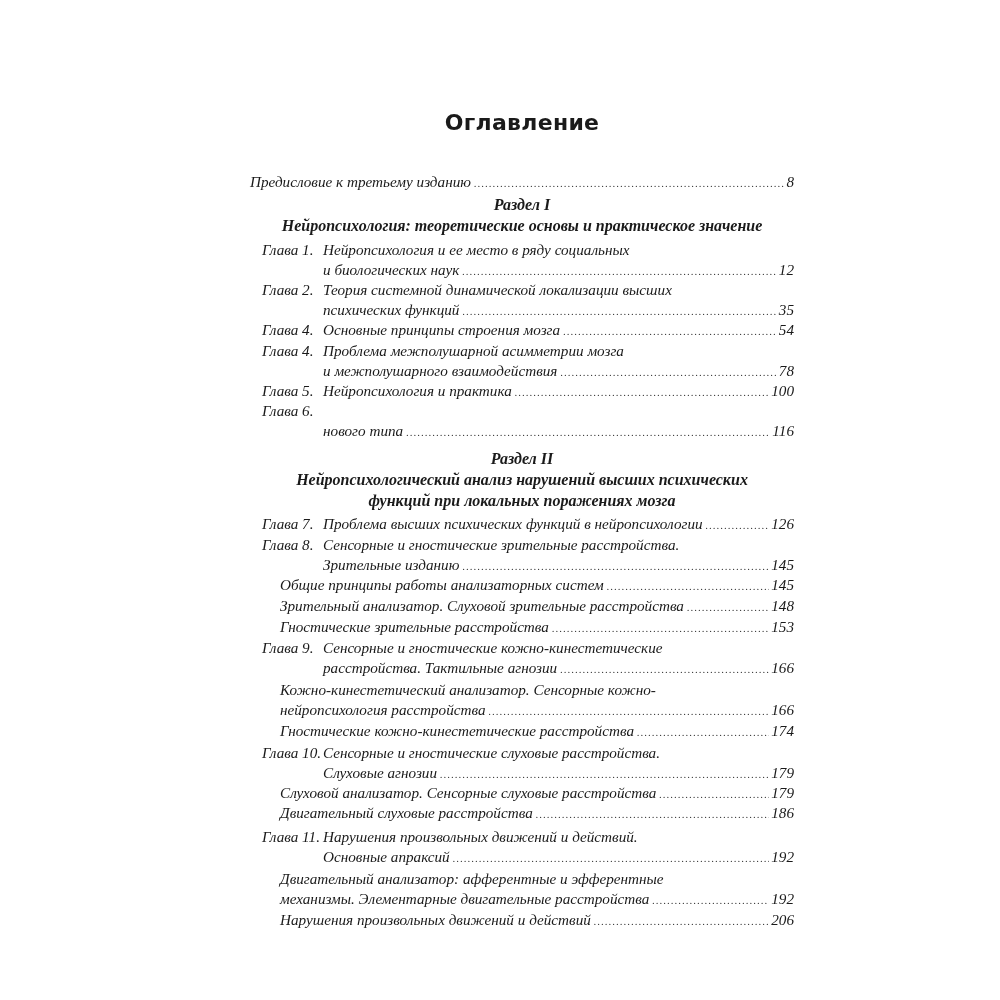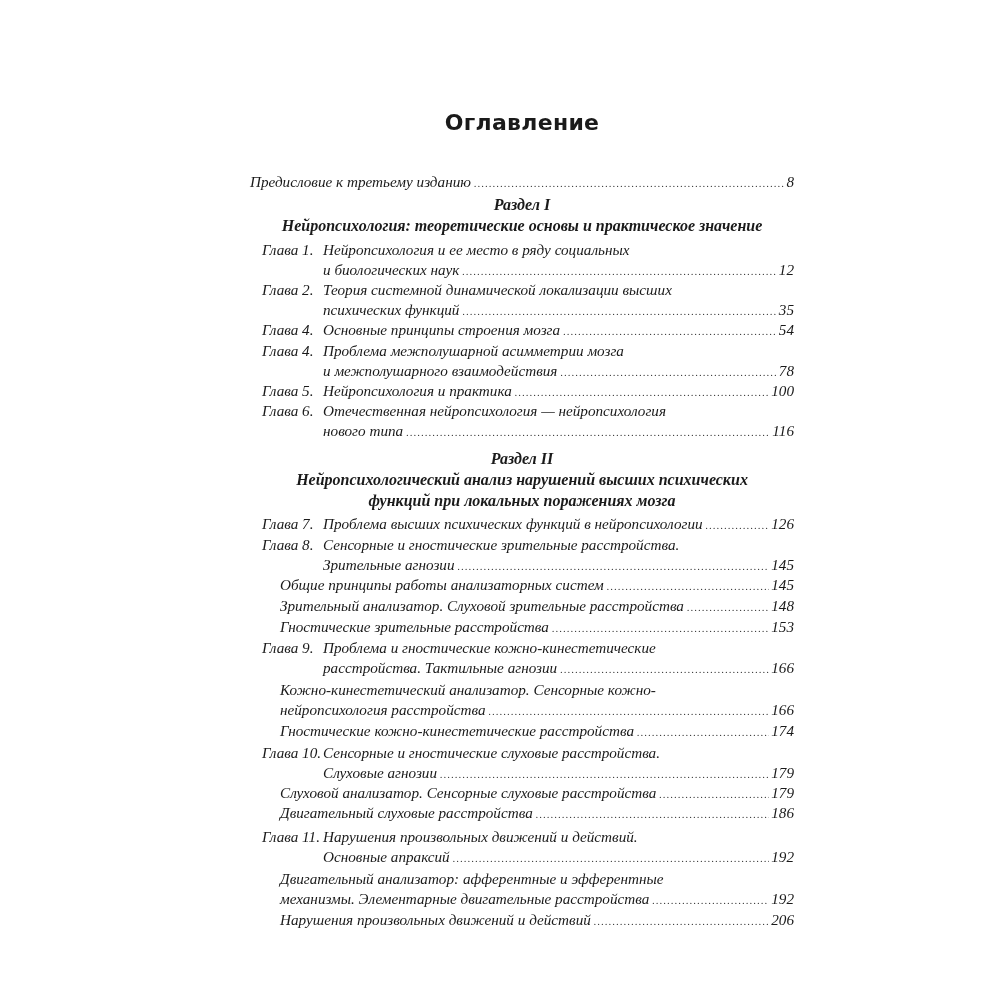--- a/index.html
+++ b/index.html
@@ -84,21 +84,20 @@
     <span class="lbl">Глава 5.</span>
     <div class="ind-ch dotted">
         <span class="txt">Нейропсихология и практика</span>
         <span class="dots"></span>
         <span class="pg">100</span>
       </div>
   </div>
 
   <div class="line" style="top:301px">
     <span class="lbl">Глава 6.</span>
-    <span class="ind-ch">Отечественная нейропсихология — нейропсихология</span>
   </div>
   <div class="line" style="top:321px">
     <div class="ind-ch dotted">
         <span class="txt">нового типа</span>
         <span class="dots"></span>
         <span class="pg">116</span>
       </div>
   </div>
 
   <div class="line sect" style="top:349px">Раздел II</div>
@@ -113,21 +112,21 @@
         <span class="pg">126</span>
       </div>
   </div>
 
   <div class="line" style="top:435px">
     <span class="lbl">Глава 8.</span>
     <span class="ind-ch">Сенсорные и гностические зрительные расстройства.</span>
   </div>
   <div class="line" style="top:455px">
     <div class="ind-ch dotted">
-        <span class="txt">Зрительные агнозии</span>
+        <span class="txt">Зрительные изданию</span>
         <span class="dots"></span>
         <span class="pg">145</span>
       </div>
   </div>
   <div class="line" style="top:475px">
     <div class="ind-sub dotted">
         <span class="txt">Общие принципы работы анализаторных систем</span>
         <span class="dots"></span>
         <span class="pg">145</span>
       </div>
@@ -142,21 +141,21 @@
   <div class="line" style="top:517px">
     <div class="ind-sub dotted">
         <span class="txt">Гностические зрительные расстройства</span>
         <span class="dots"></span>
         <span class="pg">153</span>
       </div>
   </div>
 
   <div class="line" style="top:538px">
     <span class="lbl">Глава 9.</span>
-    <span class="ind-ch">Проблема и гностические кожно-кинестетические</span>
+    <span class="ind-ch">Сенсорные и гностические кожно-кинестетические</span>
   </div>
   <div class="line" style="top:558px">
     <div class="ind-ch dotted">
         <span class="txt">расстройства. Тактильные агнозии</span>
         <span class="dots"></span>
         <span class="pg">166</span>
       </div>
   </div>
   <div class="line" style="top:580px">
     <span class="ind-sub">Кожно-кинестетический анализатор. Сенсорные кожно-</span>

